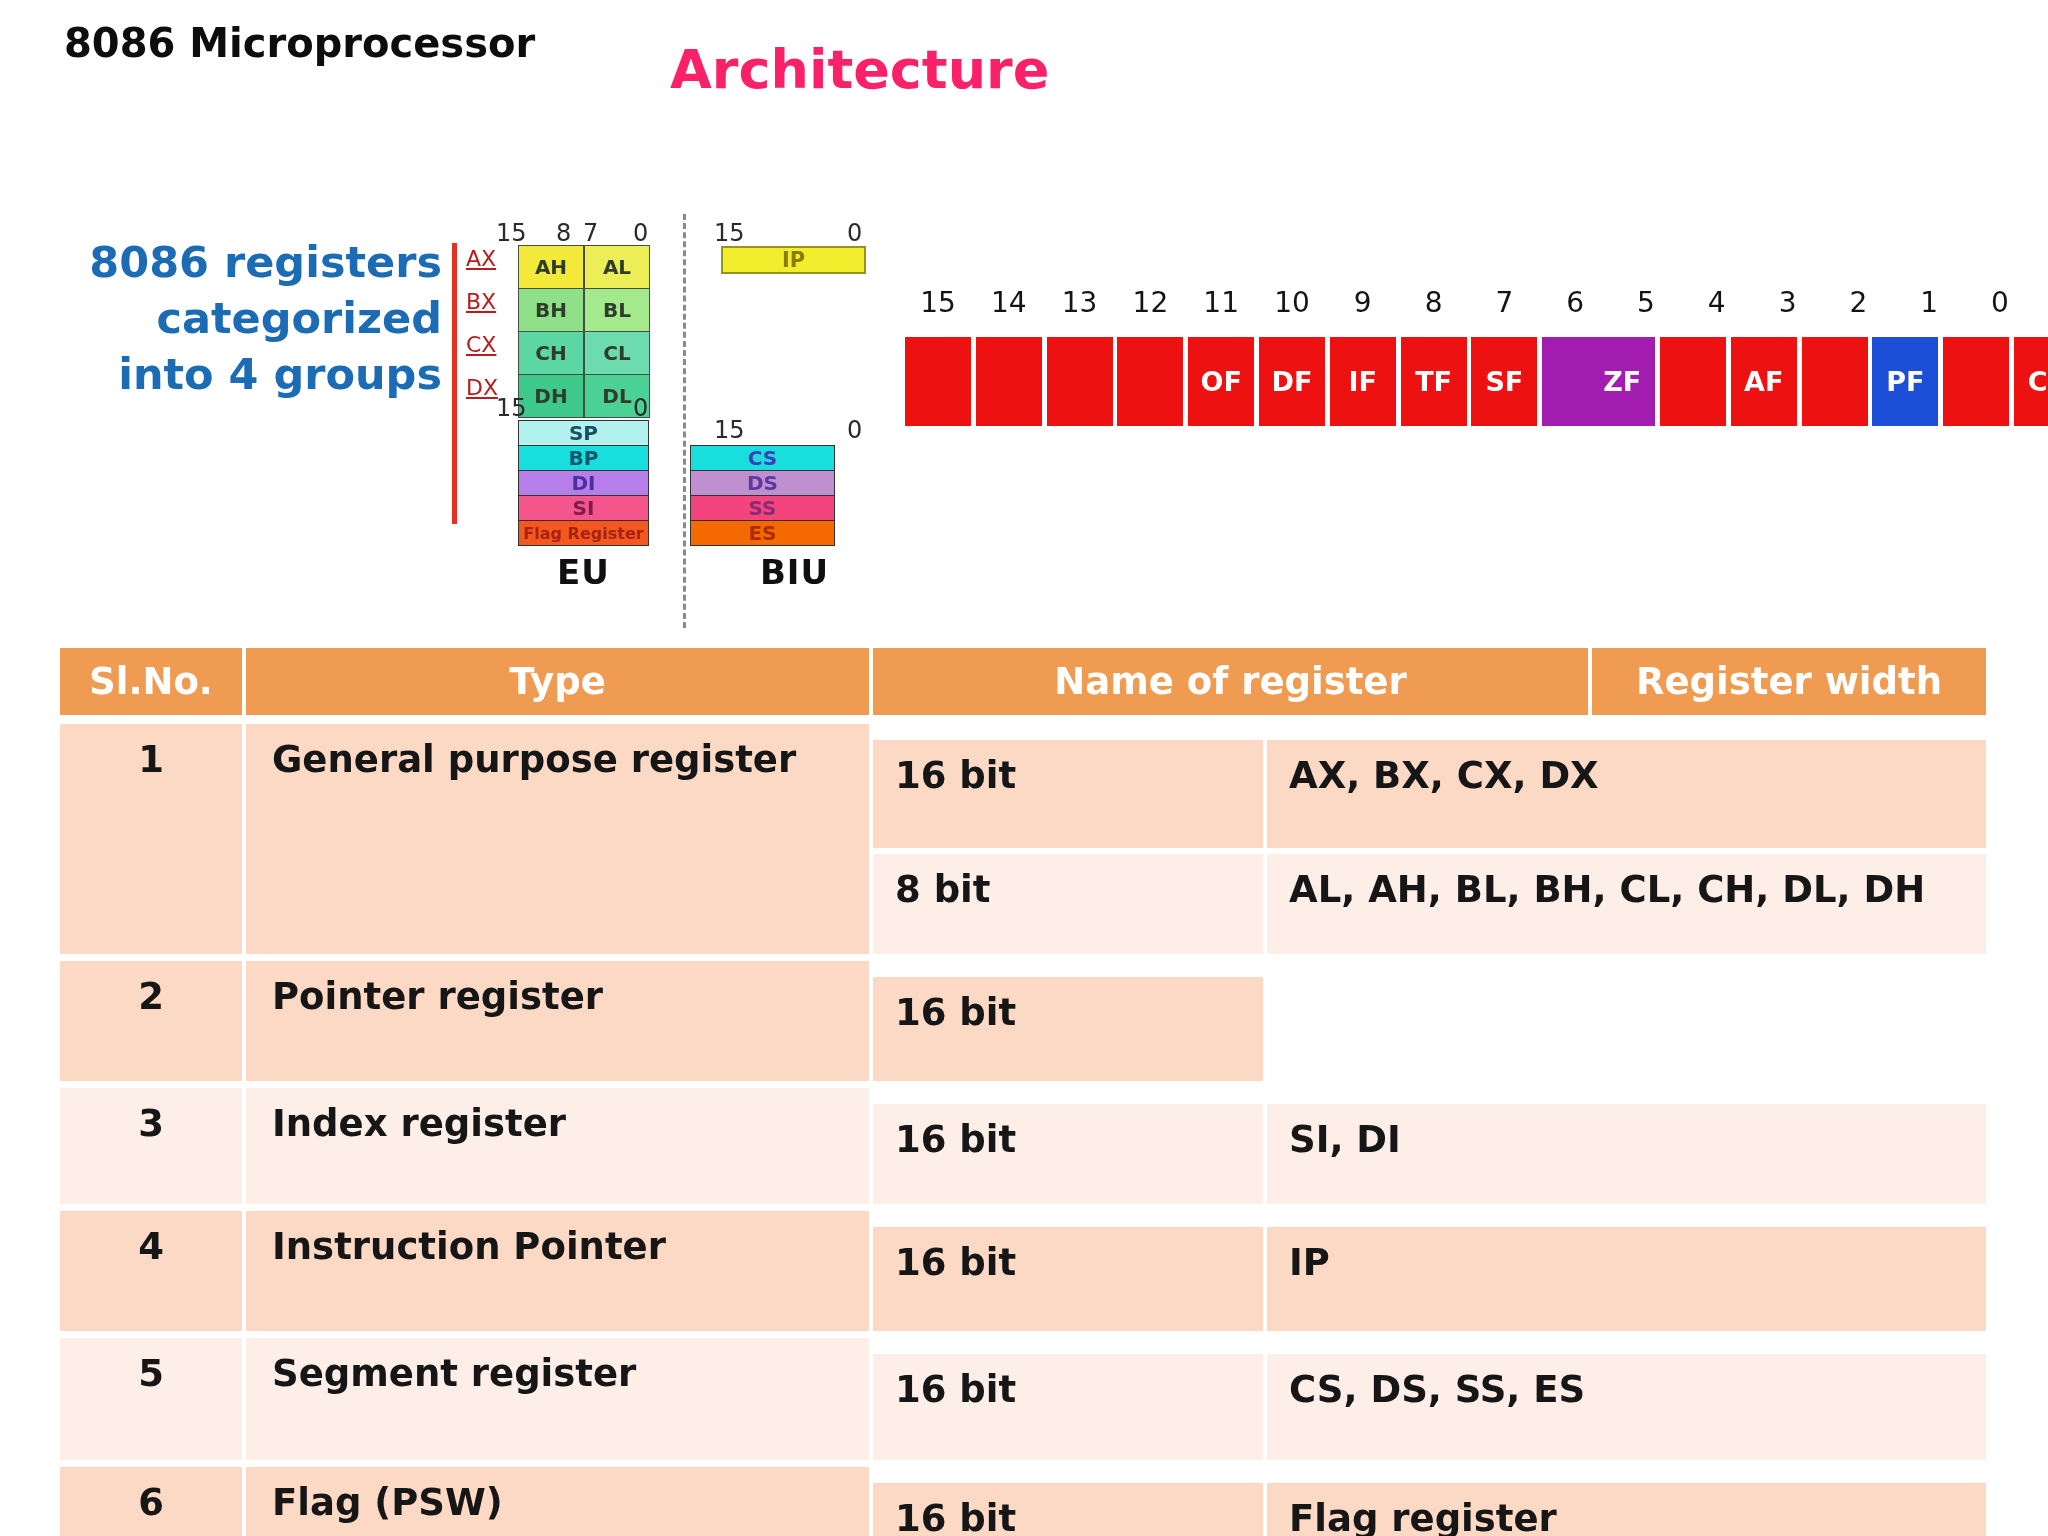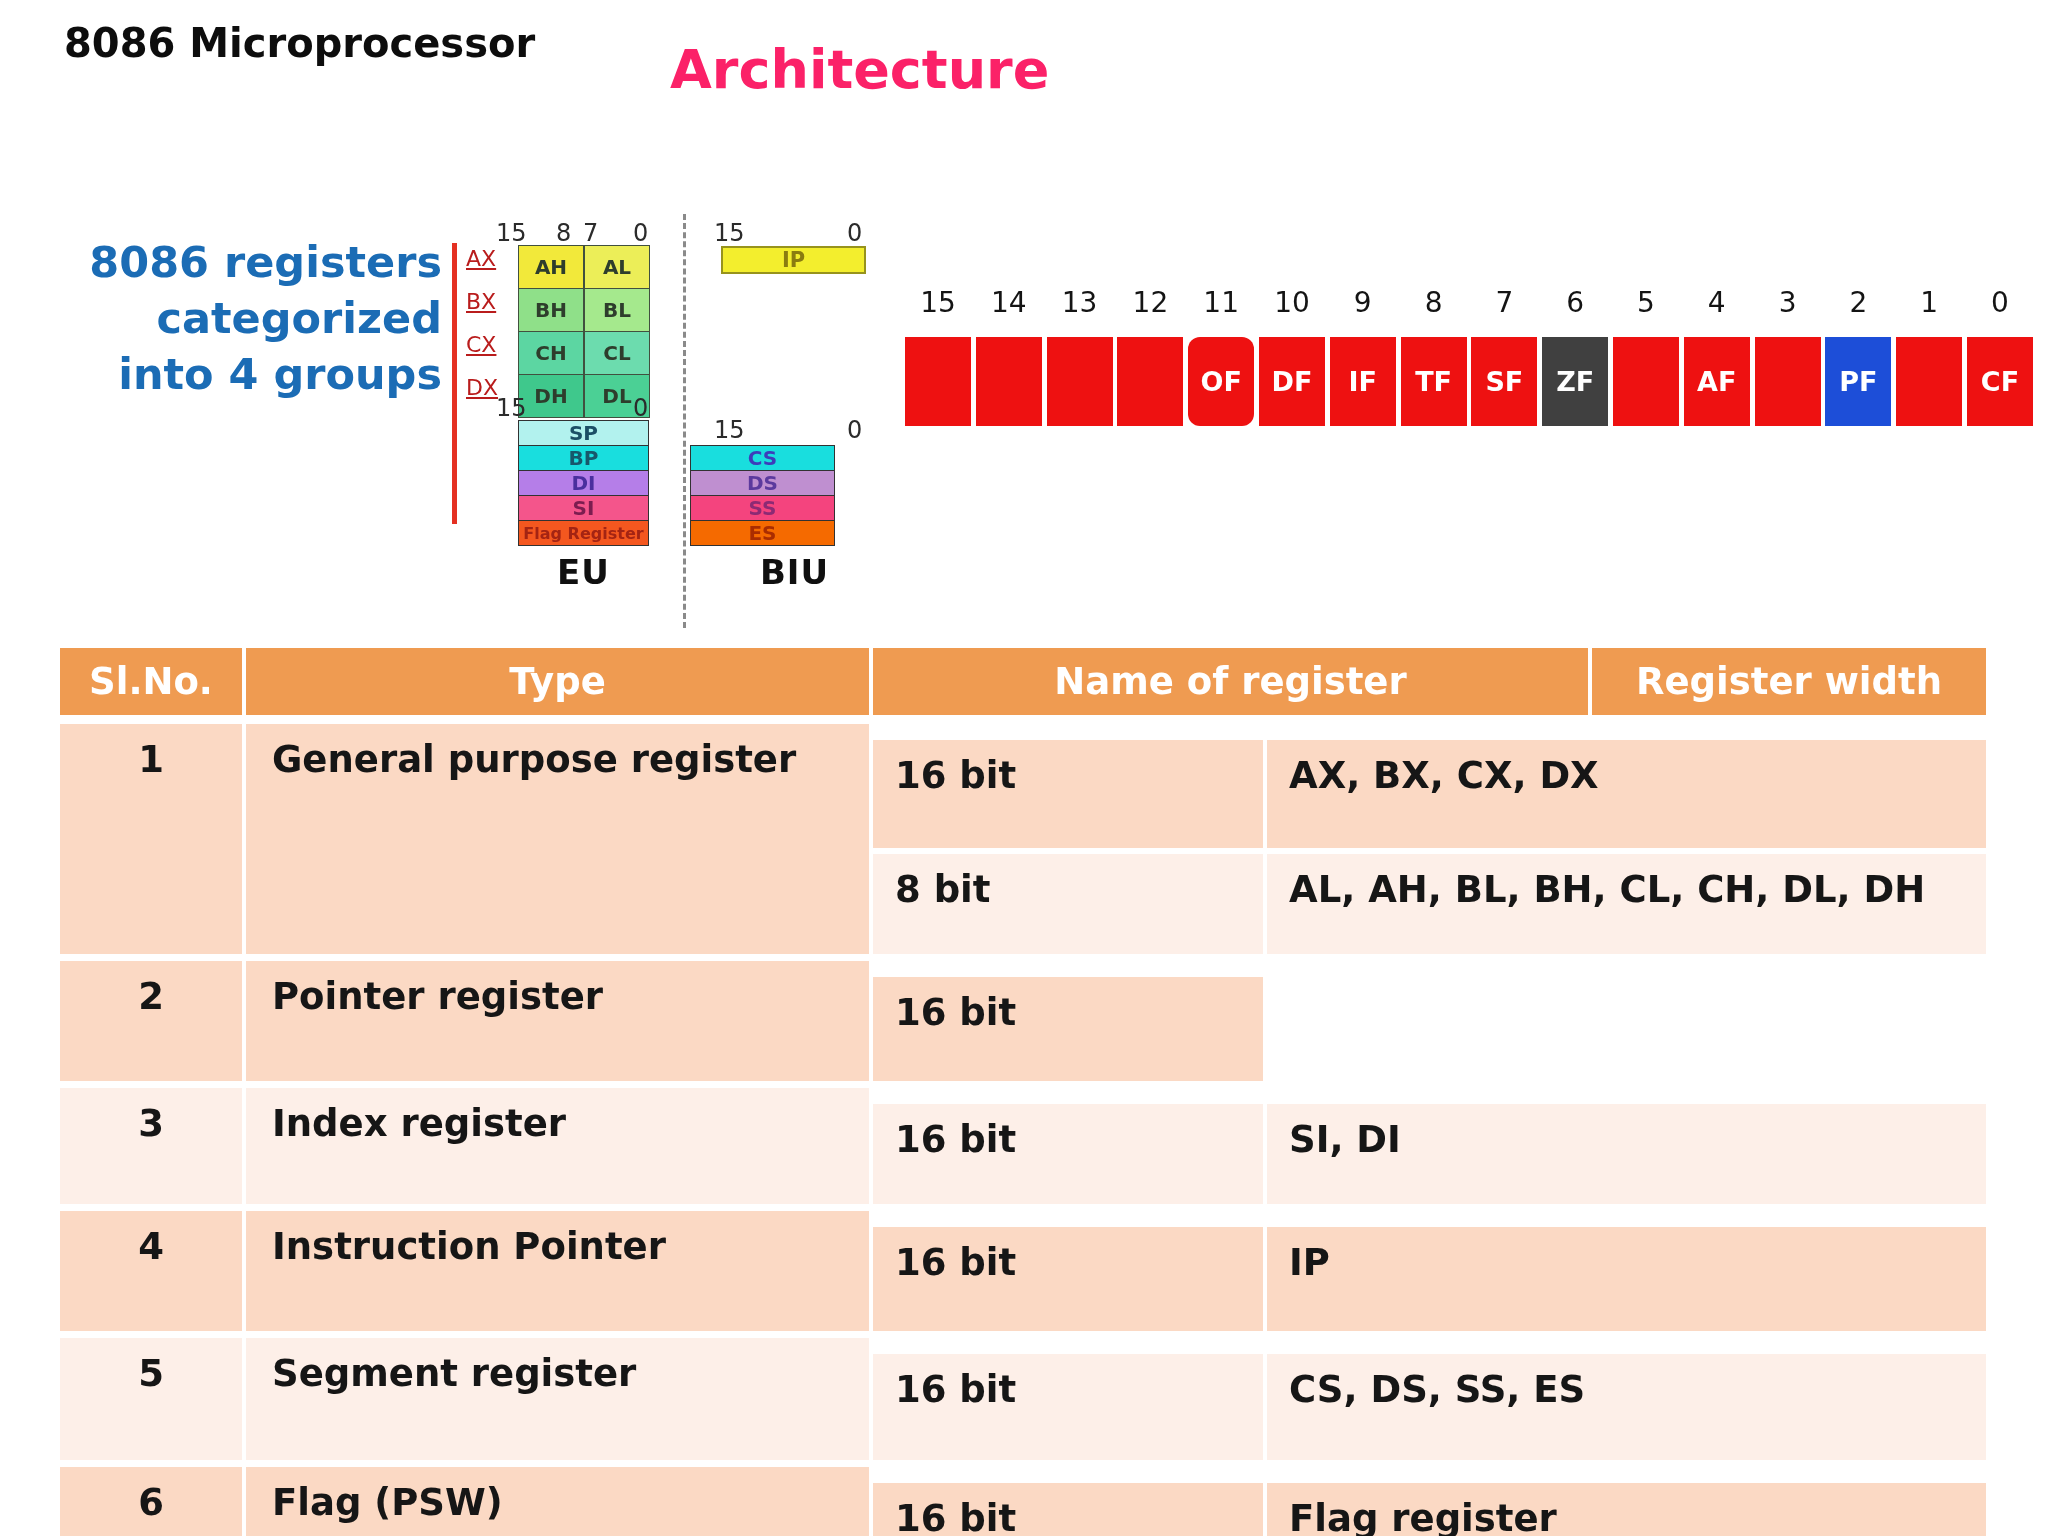--- a/index.html
+++ b/index.html
@@ -150,26 +150,26 @@
       <span class="bitnum">3</span>
       <span class="bitnum">2</span>
       <span class="bitnum">1</span>
       <span class="bitnum">0</span>
     </div>
   <div class="abs" id="flag-cells">
       <span class="flagcell" style="background: rgb(238, 17, 17);"></span>
       <span class="flagcell" style="background: rgb(238, 17, 17);"></span>
       <span class="flagcell" style="background: rgb(238, 17, 17);"></span>
       <span class="flagcell" style="background: rgb(238, 17, 17);"></span>
-      <span class="flagcell" style="background: rgb(238, 17, 17); border-radius: 12px;">OF</span>
+      <span class="flagcell" style="background: rgb(238, 17, 17);">OF</span>
       <span class="flagcell" style="background: rgb(238, 17, 17);">DF</span>
       <span class="flagcell" style="background: rgb(238, 17, 17);">IF</span>
       <span class="flagcell" style="background: rgb(238, 17, 17);">TF</span>
       <span class="flagcell" style="background: rgb(238, 17, 17);">SF</span>
-      <span class="flagcell" style="background: #404040;">ZF</span>
+      <span class="flagcell" style="background: #a21caf; padding-left: 47px;">ZF</span>
       <span class="flagcell" style="background: rgb(238, 17, 17);"></span>
       <span class="flagcell" style="background: rgb(238, 17, 17);">AF</span>
       <span class="flagcell" style="background: rgb(238, 17, 17);"></span>
       <span class="flagcell" style="background: #1d4ed8;">PF</span>
       <span class="flagcell" style="background: rgb(238, 17, 17);"></span>
       <span class="flagcell" style="background: rgb(238, 17, 17);">CF</span>
     </div>
 
   <div class="abs" id="reg-table">
     <div class="thead">

